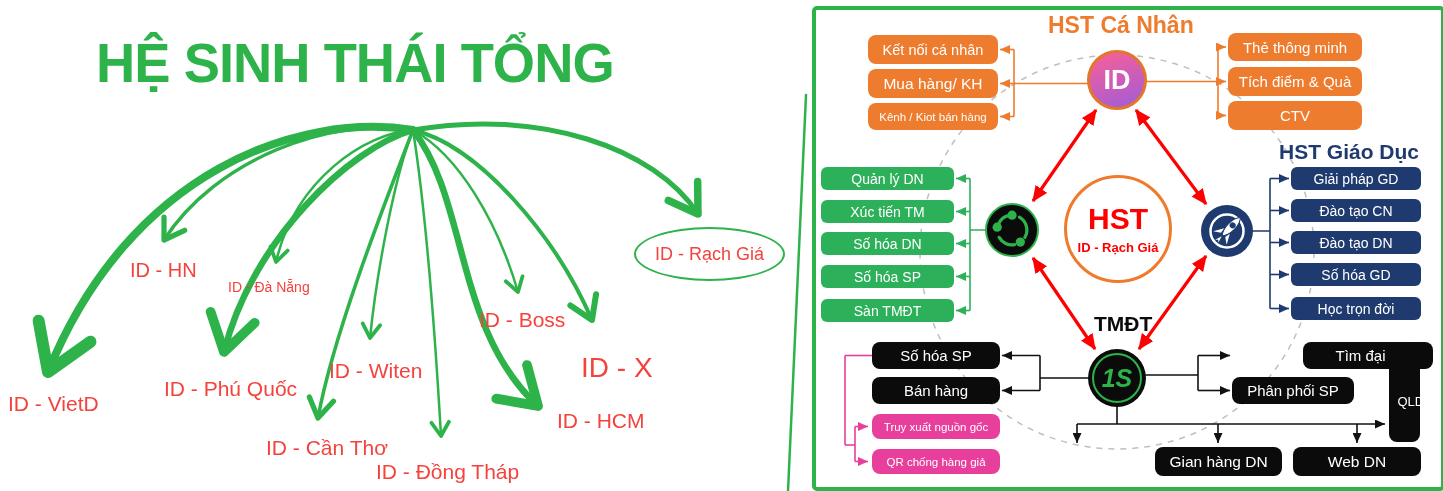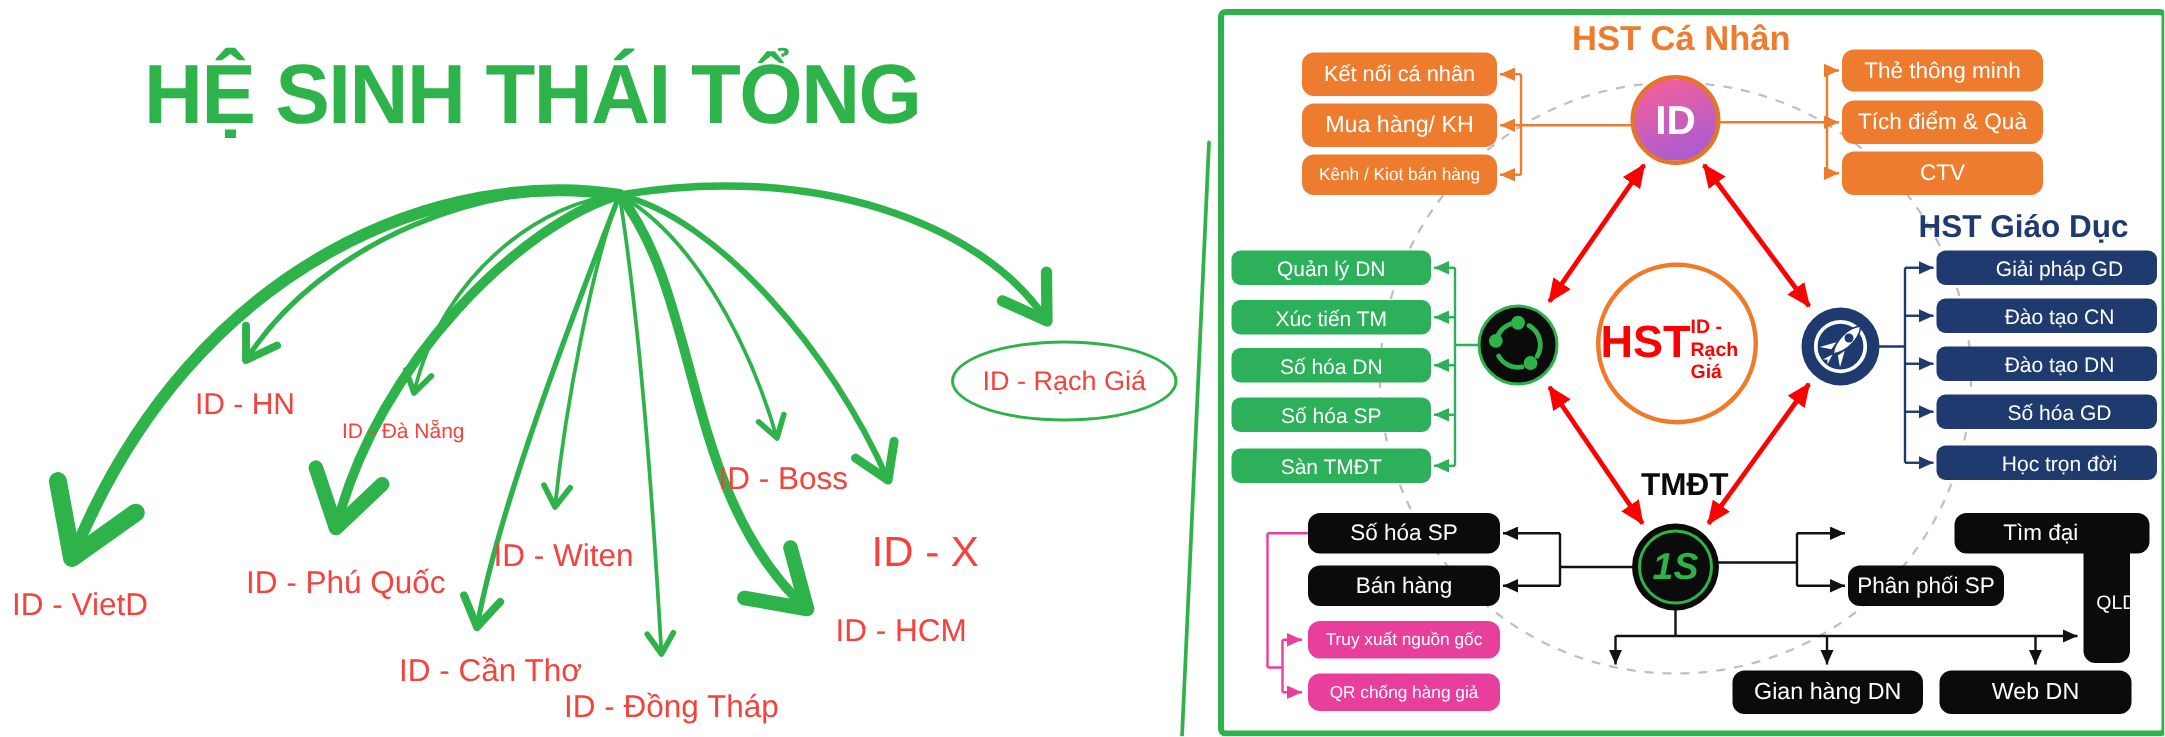--- a/index.html
+++ b/index.html
@@ -5,21 +5,21 @@
   html,body{margin:0;padding:0;background:#fff;}
   #stage{position:relative;width:1443px;height:491px;background:#fff;overflow:hidden;
          font-family:"Liberation Sans","DejaVu Sans",sans-serif;}
   #lines{position:absolute;left:0;top:0;z-index:1;pointer-events:none;}
   .fan-label{position:absolute;color:#f4423d;white-space:nowrap;z-index:2;}
   .sec-title{position:absolute;font-weight:bold;white-space:nowrap;z-index:3;}
   .box{position:absolute;display:flex;align-items:center;justify-content:center;
        color:#fff;white-space:nowrap;z-index:2;}
   .orange{background:#ee7c2e;border-radius:8px;}
   .greenb{background:#2cb05a;border-radius:6px;}
-  .navyb {background:#1f3a6e;border-radius:6px;padding-left:17px;}
+  .navyb {background:#1f3a6e;border-radius:6px;}
   .blackb{background:#0b0b0b;border-radius:8px;}
   .pinkb {background:#e83e9c;border-radius:8px;}
   .hub{position:absolute;border-radius:50%;display:flex;align-items:center;justify-content:center;z-index:3;}
   #left-title{position:absolute;left:96px;top:30px;font-size:56px;font-weight:bold;
               color:#2db34a;letter-spacing:-1px;transform:scaleX(.97);transform-origin:left top;z-index:2;}
   #highlight-ellipse{position:absolute;left:634px;top:227px;width:147px;height:50px;
                      border:2px solid #2db34a;border-radius:50%;display:flex;align-items:center;
                      justify-content:center;color:#f4423d;font-size:18px;z-index:2;background:#fff;}
   #panel-border{position:absolute;left:812px;top:6px;width:625px;height:477px;
                 border:4px solid #2db34a;border-radius:5px;z-index:0;background:#fff;}
@@ -183,21 +183,21 @@
   <div class="box navyb" style="left:1291px;top:263px;width:130px;height:23px;font-size:14px">Số hóa GD</div>
   <div class="box navyb" style="left:1291px;top:297px;width:130px;height:23px;font-size:14px">Học trọn đời</div>
 
   <div class="box blackb" style="left:872px;top:342px;width:128px;height:27px;font-size:15px">Số hóa SP</div>
   <div class="box blackb" style="left:872px;top:377px;width:128px;height:27px;font-size:15px">Bán hàng</div>
 
   <div class="box pinkb" style="left:872px;top:414px;width:128px;height:25px;font-size:11.5px">Truy xuất nguồn gốc</div>
   <div class="box pinkb" style="left:872px;top:449px;width:128px;height:25px;font-size:11.5px">QR chống hàng giả</div>
 
   <div class="box blackb" style="left:1303px;top:342px;width:130px;height:27px;font-size:15px">Tìm đại lý</div>
-  <div class="box blackb" style="left:1232px;top:377px;width:104px;height:27px;font-size:15px">Phân phối SP</div>
+  <div class="box blackb" style="left:1232px;top:377px;width:122px;height:27px;font-size:15px">Phân phối SP</div>
 
   <div class="box blackb" style="left:1389px;top:342px;width:31px;height:100px;font-size:13px">
     <span class="qldn-inner">QLDN</span>
   </div>
 
   <div class="box blackb" style="left:1155px;top:447px;width:127px;height:29px;font-size:15.5px">Gian hàng DN</div>
   <div class="box blackb" style="left:1293px;top:447px;width:128px;height:29px;font-size:15.5px">Web DN</div>
 
   <div class="hub" style="left:1087px;top:50px;width:60px;height:60px;
        background:linear-gradient(160deg,#ed5fa0 15%,#a95cd3 90%);border:3px solid #e2762a;
@@ -215,21 +215,21 @@
       </g>
       <g fill="#2db34a">
         <circle cx="27" cy="11" r="5"></circle>
         <circle cx="11" cy="24" r="5"></circle>
         <circle cx="36" cy="40" r="5"></circle>
       </g>
     </svg>
   </div>
 
   <div class="hub" style="left:1064px;top:175px;width:108px;height:108px;background:#fff;
-       border:3px solid #f07a2a;box-sizing:border-box;flex-direction:row">
+       border:3px solid #f07a2a;box-sizing:border-box;flex-direction:column">
     <span style="color:#ff0000;font-weight:bold;font-size:30px;line-height:1">HST</span>
     <span style="color:#ff0000;font-weight:bold;font-size:13px;margin-top:6px">ID - Rạch Giá</span>
   </div>
 
   <div class="hub" style="left:1201px;top:205px;width:52px;height:52px;background:#1f3a6e">
     <svg width="52" height="52" viewBox="0 0 52 52">
       <circle cx="26" cy="26" r="16.5" fill="none" stroke="#fff" stroke-width="2.5"></circle>
       <g transform="rotate(45 26 26)">
         <path d="M26,7 C31.5,13 31.5,26 26,33 C20.5,26 20.5,13 26,7 Z" fill="#fff" stroke="#1f3a6e" stroke-width="1"></path>
         <circle cx="26" cy="18" r="3" fill="#1f3a6e"></circle>

